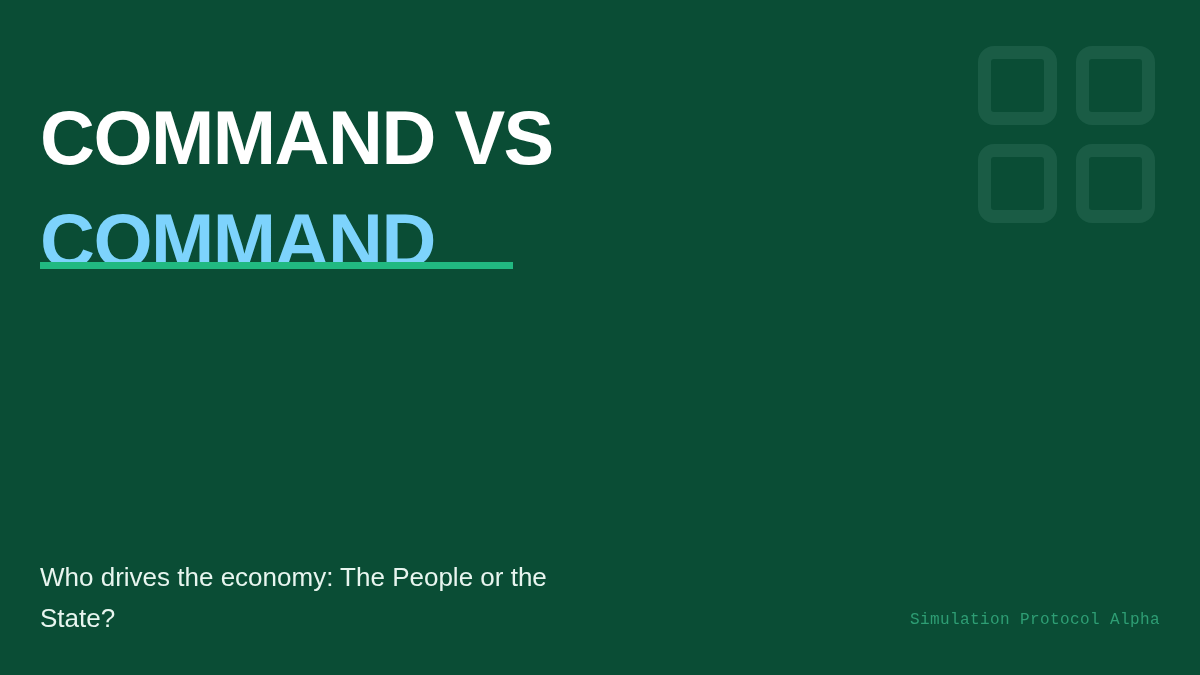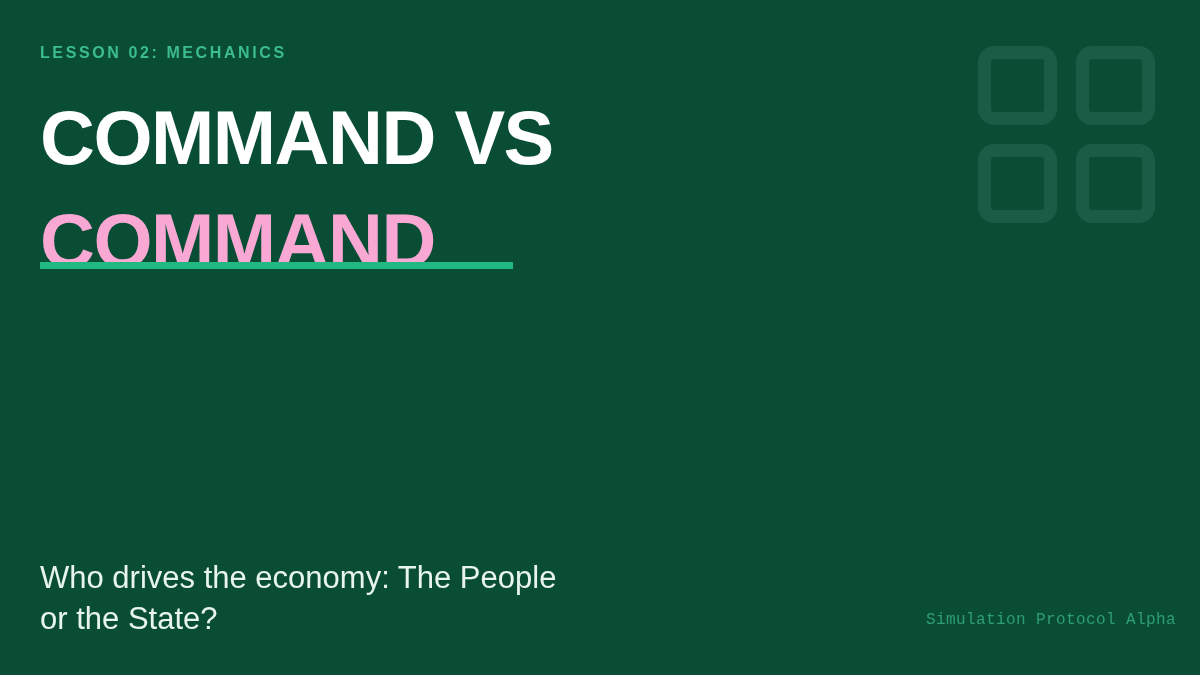--- a/index.html
+++ b/index.html
@@ -70,70 +70,69 @@
     letter-spacing: -1.5px;
     white-space: nowrap;
     margin: 0;
   }
 
   .headline-line.primary {
     color: #ffffff;
   }
 
   .headline-line.accent {
-    color: #f9a8d4;
+    color: #7dd3fc;
     display: inline-block;
     position: relative;
   }
 
   .accent-underline {
     position: absolute;
     left: 40px;
     top: 262px;
     width: 473px;
     height: 7px;
     background: #21b981;
   }
 
   
   .subtitle {
     position: absolute;
     left: 40px;
     top: 557px;
     width: 520px;
-    font-size: 31px;
+    font-size: 26px;
     line-height: 41px;
     color: #e8f5ef;
   }
 
   
   .footer-note {
     position: absolute;
-    right: 24px;
+    right: 40px;
     top: 611px;
     font-family: "Liberation Mono", "DejaVu Sans Mono", monospace;
     font-size: 16px;
     letter-spacing: 0.4px;
     color: #2e9e74;
     white-space: nowrap;
   }
 </style>
 </head>
 <body>
 
 <div class="slide">
 
   <div class="deco-grid">
     <div class="deco-cell"></div>
     <div class="deco-cell"></div>
     <div class="deco-cell"></div>
     <div class="deco-cell"></div>
   </div>
 
-  <div class="eyebrow">LESSON 02: MECHANICS</div>
 
   <div class="headline">
     <div class="headline-line primary">COMMAND VS</div>
     <div class="headline-line accent">COMMAND</div>
   </div>
 
   <div class="accent-underline"></div>
 
   <div class="subtitle">Who drives the economy: The People or the State?</div>
 

